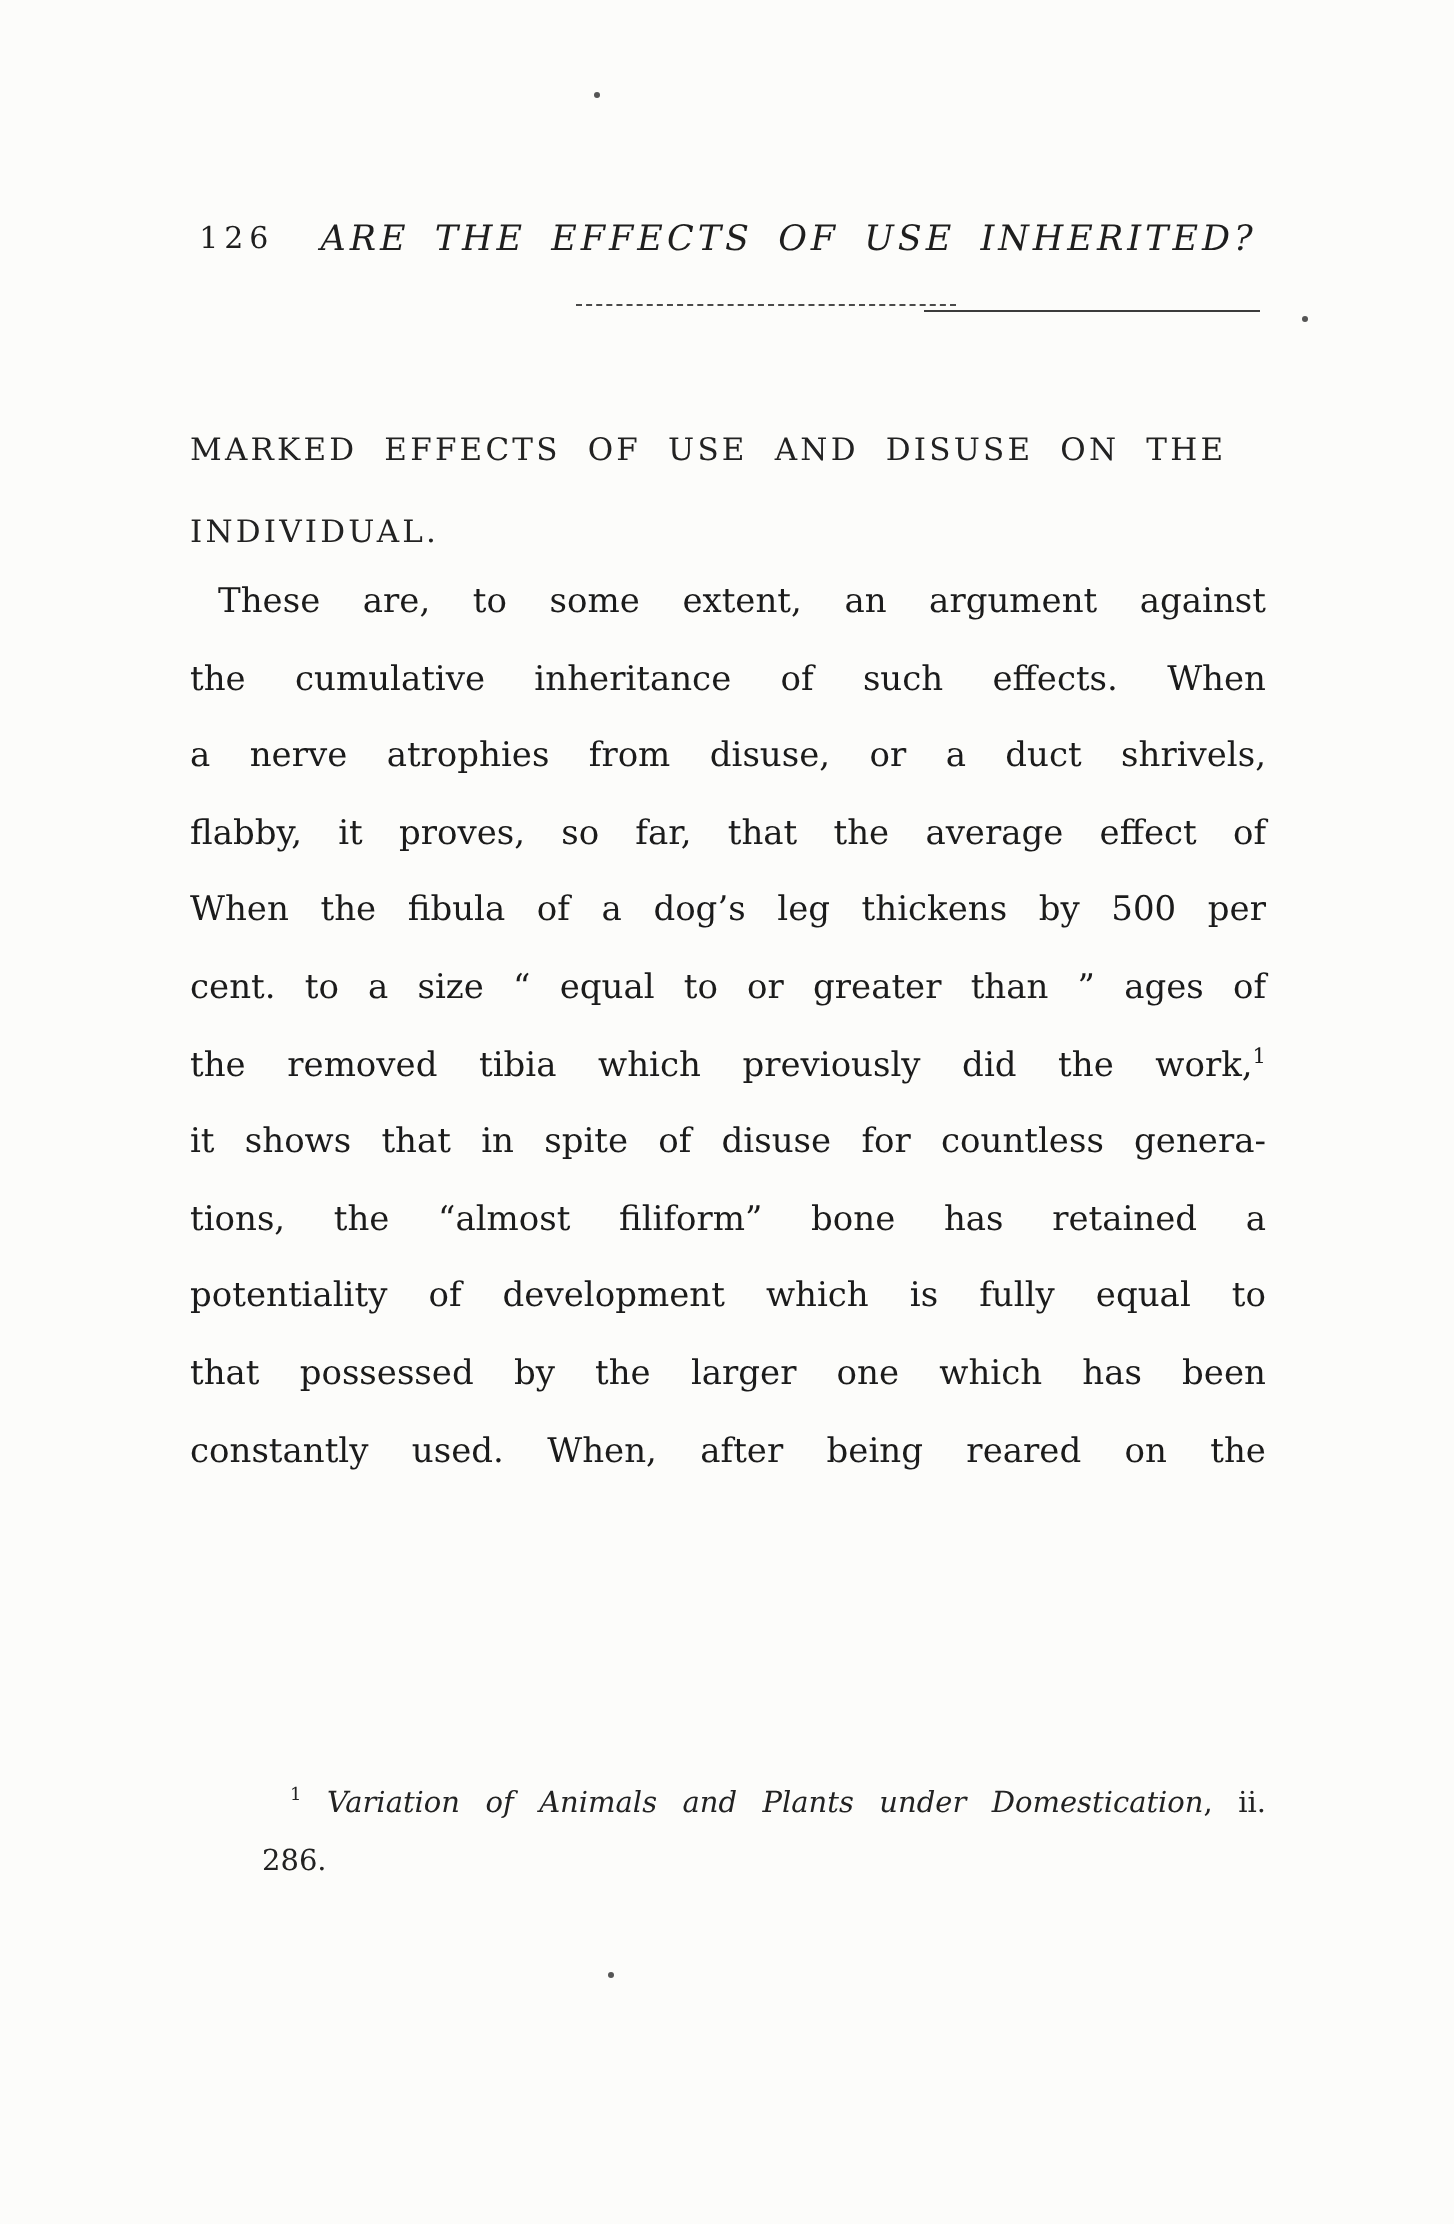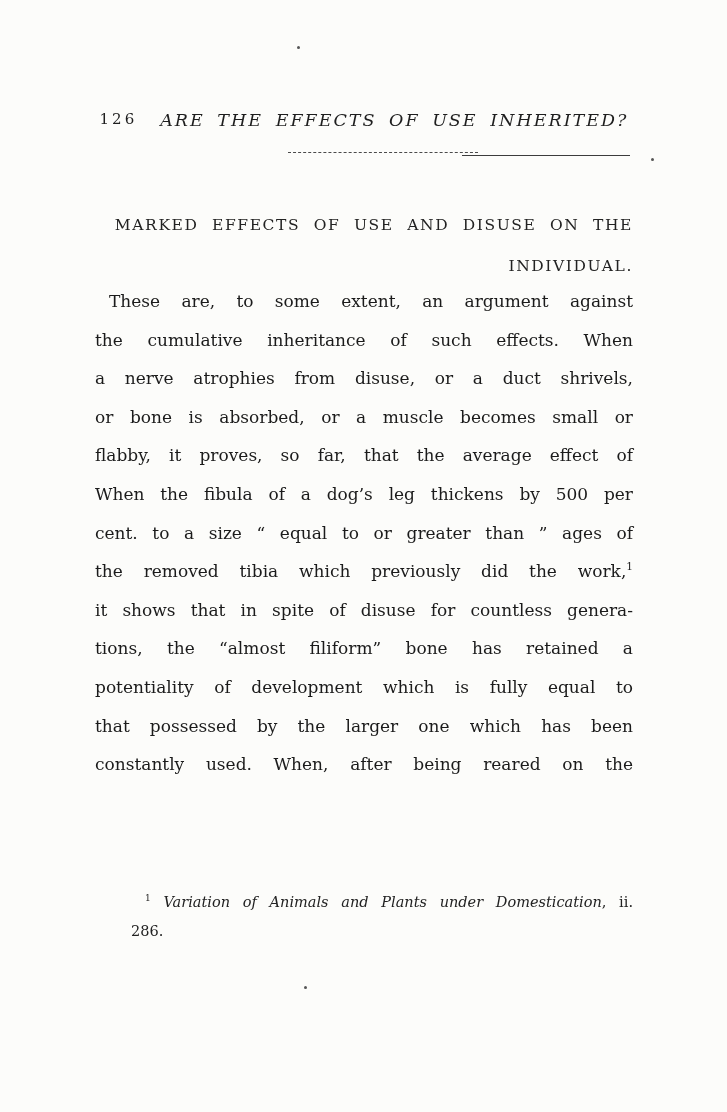--- a/index.html
+++ b/index.html
@@ -52,21 +52,21 @@
   .rule-solid{
     position:absolute;
     top:155px; left:462px; width:168px; height:0;
     border-top:1.7px solid #3c3c3c;
   }
 
   
   .heading{
     position:absolute;
     top:205px; left:95px; width:538px;
-    text-align:right;
+    text-align:left;
     font-size:15.5px;
     letter-spacing:1.6px;
     word-spacing:7px;
     line-height:41px;
     color:#222;
   }
 
   
   .body-text{
     position:absolute;
@@ -138,21 +138,20 @@
 
   <div class="heading">
     <div>MARKED EFFECTS OF USE AND DISUSE ON THE</div>
     <div>INDIVIDUAL.</div>
   </div>
 
   <div class="body-text">
       <div class="tline"><span>These are, to some extent, an argument against</span></div>
       <div class="tline"><span>the cumulative inheritance of such effects.  When</span></div>
       <div class="tline"><span>a nerve atrophies from disuse, or a duct shrivels,</span></div>
-      <div class="tline"><span>or bone is absorbed, or a muscle becomes small or</span></div>
       <div class="tline"><span>flabby, it proves, so far, that the average effect of</span></div>
       <div class="tline"><span>When the fibula of a dog’s leg thickens by 500 per</span></div>
       <div class="tline"><span>cent. to a size “ equal to or greater than ” ages of</span></div>
       <div class="tline"><span>the removed tibia which previously did the work,</span><span class="sup">1</span></div>
       <div class="tline"><span>it shows that in spite of disuse for countless genera-</span></div>
       <div class="tline"><span>tions, the “almost filiform” bone has retained a</span></div>
       <div class="tline"><span>potentiality of development which is fully equal to</span></div>
       <div class="tline"><span>that possessed by the larger one which has been</span></div>
       <div class="tline"><span>constantly used.  When, after being reared on the</span></div>
     </div>

